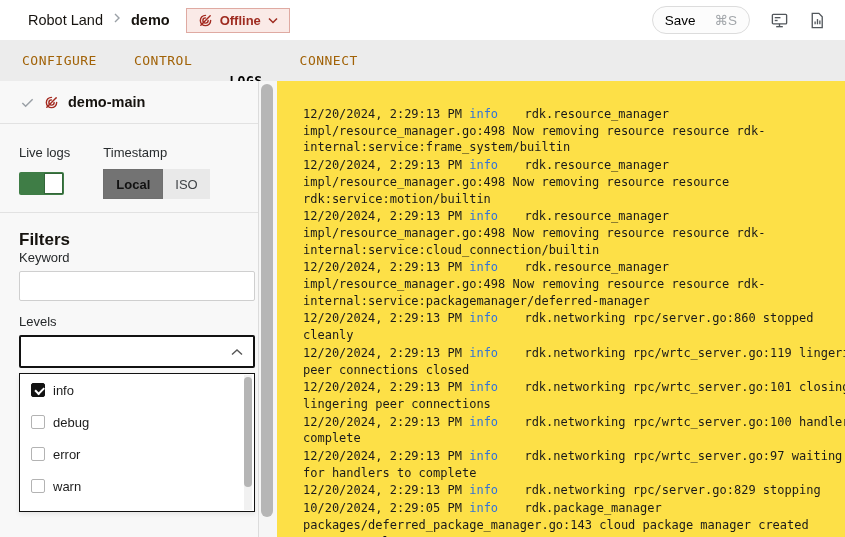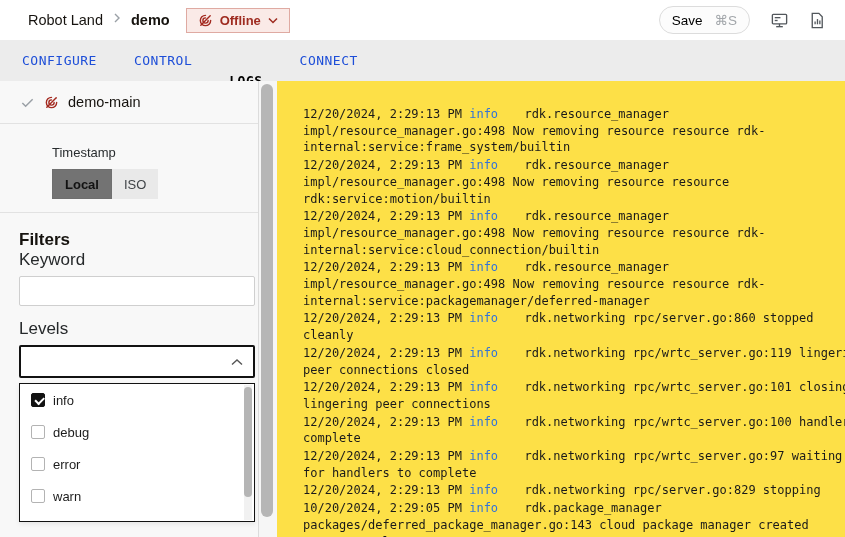--- a/index.html
+++ b/index.html
@@ -9,60 +9,60 @@
   
   .top-bar { height:40px; display:flex; align-items:center; padding:0 20px 0 28px; background:#fff; }
   .breadcrumb { display:flex; align-items:flex-start; font-size:14.5px; }
   .crumb-parent { color:#16130f; }
   .crumb-sep { margin:0 9px; display:flex; align-items:center; }
   .crumb-current { font-weight:700; }
   .status-badge { margin-left:16px; display:flex; align-items:center; gap:7px;
     background:#faeae7; border:1px solid #dfaaa2; border-radius:0;
     padding:4px 11px; color:#9e2b20; font-size:13px; font-weight:600; cursor:pointer; }
   .top-right { margin-left:auto; display:flex; align-items:center; gap:20px; }
-  .save-btn { display:flex; align-items:center; gap:12px; background:#fcfcfc;
+  .save-btn { display:flex; align-items:center; gap:19px; background:#fcfcfc;
     border:1px solid #dcdcdc; border-radius:14px; padding:5px 12px; font-size:13.5px; cursor:pointer; }
   .save-shortcut { color:#a2a6aa; }
   .hdr-icon { display:flex; align-items:center; cursor:pointer; }
 
   
   .tab-bar { height:41px; background:#ececec; display:flex; align-items:center;
     padding-left:22px; gap:37px; }
   .tab { font-family:"DejaVu Sans Mono", monospace; font-size:13px; letter-spacing:.5px;
-    color:#1d4ed8; cursor:pointer; }
+    color:#a16207; cursor:pointer; }
   .tab.active { color:#000000; font-weight:700;margin-top:40px; }
 
   
   .main { display:flex; height:456px; }
   .sidebar { width:259px; background:#f8f8f8; border-right:1px solid #dcdcdc; flex:none; }
   .scroll-strip { width:18px; flex:none; background:#f6f6f6; position:relative; }
   .scroll-thumb { position:absolute; left:2px; top:3px; width:12px; height:433px;
     background:#b6b6b6; border-radius:6px; }
   .log-panel { flex:1; background:#fde047; overflow:hidden; }
 
   
   .machine-row { height:43px; display:flex; align-items:center; gap:9px;
     padding-left:20px; border-bottom:1px solid #e2e2e2; }
-  .machine-name { font-size:14.5px; font-weight:400; }
+  .machine-name { font-size:14.5px; font-weight:700; }
 
   .controls-row { display:flex; padding:21px 19px 13px 19px; border-bottom:1px solid #e2e2e2; }
   .ctl-label { font-size:13px; color:#282c2e; }
   .toggle { margin-top:12px; width:45px; height:23px; background:#3f7d46; border-radius:2px;
     position:relative; cursor:pointer; }
   .toggle-knob { position:absolute; top:2px; right:2px; width:17px; height:19px;
     background:#fff; box-shadow:0 0 0 1px rgba(0,0,0,.18); }
   .ts-col { margin-left:33px; }
   .segmented { margin-top:9px; display:flex; }
   .seg-btn { height:30px; display:flex; align-items:center; padding:0 12px;
     font-size:13px; color:#3f4347; background:#e9e9e9; cursor:pointer; }
   .seg-btn.selected { background:#737373; border:1px solid #6f6f6f; color:#121212; font-weight:700; }
 
   .filters { padding:17px 3px 0 19px; }
   .filters-title { font-size:17px; font-weight:700; }
-  .field-label { font-size:17px; color:#26292b; margin-bottom:6px; }
+  .field-label { font-size:13px; color:#26292b; margin-bottom:6px; }
   .keyword-input { width:100%; height:30px; border:1px solid #cfcfcf; border-radius:2px;
     background:#fff; margin-bottom:13px; font-size:13px; padding:0 8px; outline:none; }
   .levels-select { position:relative; height:33px; background:#fff; border:2px solid #121212;
     border-radius:2px; cursor:pointer; }
   .levels-chevron { position:absolute; right:10px; top:12px; }
   .dropdown { margin-top:5px; height:139px; background:#fff; border:1.5px solid #121212;
     position:relative; overflow:hidden; box-shadow:0 2px 5px rgba(0,0,0,.08); }
   .option-row { height:32px; display:flex; align-items:center; padding-left:11px; cursor:pointer; }
   .checkbox { width:14px; height:14px; border:1.5px solid #b3b3b3; border-radius:2px;
     background:#fff; margin-right:8px; position:relative; flex:none; }
@@ -171,20 +171,26 @@
         <svg width="15" height="15" viewBox="0 0 16 16" fill="none" stroke="#a3291f" stroke-width="1.5" stroke-linecap="round">
           <path d="M13.5 8 A5.5 5.5 0 1 1 8 2.5"></path>
           <path d="M10.8 8 A2.8 2.8 0 1 1 8 5.2"></path>
           <line x1="3" y1="13" x2="13" y2="3"></line>
         </svg>
       </span>
       <span class="machine-name">demo-main</span>
     </div>
 
     <div class="controls-row">
+      <div>
+        <div class="ctl-label">Live logs</div>
+        <div class="toggle">
+          <div class="toggle-knob"></div>
+        </div>
+      </div>
       <div class="ts-col">
         <div class="ctl-label">Timestamp</div>
         <div class="segmented">
 
             <div class="seg-btn selected">
               <span>Local</span>
             </div>
 
             <div class="seg-btn">
               <span>ISO</span>

